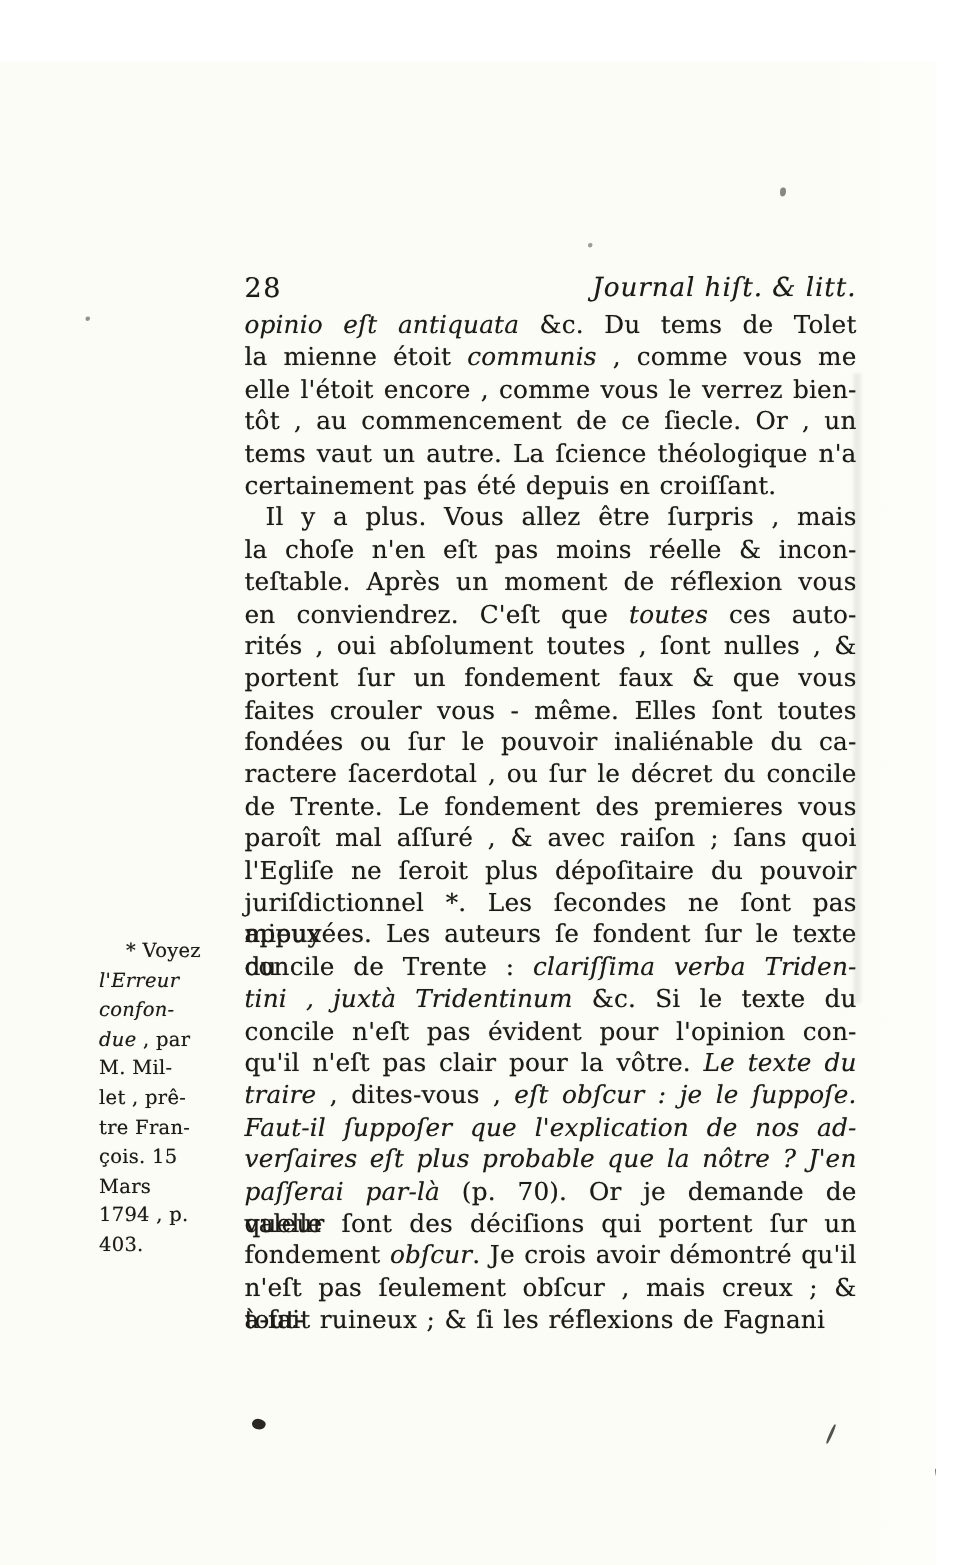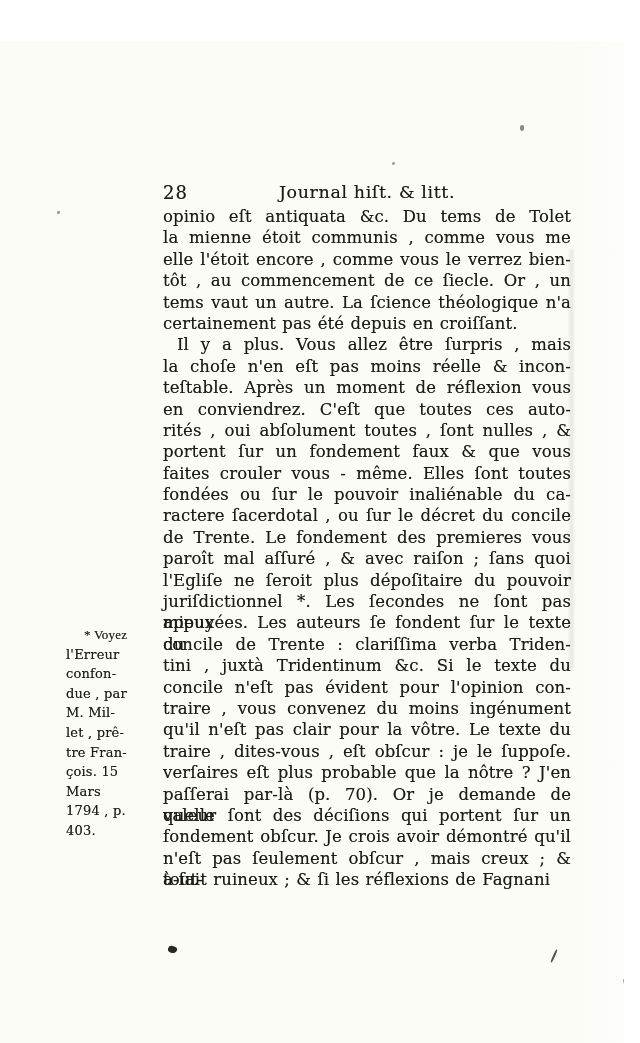--- a/index.html
+++ b/index.html
@@ -13,41 +13,41 @@
     margin-top:41px;
   }
   .scan-text{
     text-shadow:0 0 0.5px rgba(30,28,22,0.55);
   }
   
   .header{position:absolute;left:163px;top:141px;width:408px;height:24px;}
   .page-number{position:absolute;left:0;top:0;font-size:18px;letter-spacing:1px;}
   .running-title{
     position:absolute;left:0;top:0;width:100%;
-    text-align:center;font-size:17.5px;letter-spacing:0.6px;
+    text-align:right;font-style:italic;font-size:17.5px;letter-spacing:0.6px;
   }
   
   .body-col{
     position:absolute;left:163px;top:165px;width:408px;
     font-size:16.5px;line-height:21.4px;letter-spacing:0.1px;word-spacing:1px;
   }
   .tline{
     text-align:justify;text-align-last:justify;
     white-space:normal;height:21.4px;overflow:visible;
   }
   .tline.nj{text-align:left;text-align-last:left;}
   .tline.ind{text-indent:14px;}
-  .it{}
+  .it{font-style:italic;}
   
   .note-col{
     position:absolute;left:66px;top:584px;width:96px;
     font-size:13px;line-height:19.6px;letter-spacing:0.2px;
   }
   .nline{text-align:left;height:19.6px;}
-  .nline.ind{text-indent:18px;font-family:Liberation Serif, serif;}
+  .nline.ind{text-indent:18px;}
   
   .edge-shadow{
     position:absolute;left:569px;top:208px;width:5px;height:420px;
     background:rgba(90,90,80,0.10);
     filter:blur(1px);
   }
   
   .speck{position:absolute;background:#2a2722;border-radius:50% 40% 55% 45%;}
   .speck.b1{left:168px;top:905px;width:9px;height:7px;transform:rotate(18deg);}
   .speck.b2{left:553px;top:908px;width:2px;height:14px;border-radius:40%;transform:rotate(24deg);opacity:0.8;}
@@ -97,23 +97,23 @@
       <div class="tline"><span>fondées ou ſur le pouvoir inaliénable du ca-</span></div>
       <div class="tline"><span>ractere ſacerdotal , ou ſur le décret du concile</span></div>
       <div class="tline"><span>de Trente. Le fondement des premieres vous</span></div>
       <div class="tline"><span>paroît mal aſſuré , &amp; avec raiſon ; ſans quoi</span></div>
       <div class="tline"><span>l'Egliſe ne ſeroit plus dépoſitaire du pouvoir</span></div>
       <div class="tline"><span>juriſdictionnel *. Les ſecondes ne ſont pas mieux</span></div>
       <div class="tline"><span>appuyées. Les auteurs ſe fondent ſur le texte du</span></div>
       <div class="tline"><span>concile de Trente : </span><span class="it">clariſſima verba Triden-</span></div>
       <div class="tline"><span class="it">tini , juxtà Tridentinum</span><span> &amp;c. Si le texte du</span></div>
       <div class="tline"><span>concile n'eſt pas évident pour l'opinion con-</span></div>
-      <div class="tline"><span>traire , vous convenez du moins ingénument</span></div>
       <div class="tline"><span>qu'il n'eſt pas clair pour la vôtre. </span><span class="it">Le texte du</span></div>
       <div class="tline"><span class="it">traire</span><span> , dites-vous , </span><span class="it">eſt obſcur : je le ſuppoſe.</span></div>
+      <div class="tline"><span class="it">Faut-il ſuppoſer que l'explication de nos ad-</span></div>
       <div class="tline"><span class="it">verſaires eſt plus probable que la nôtre ? J'en</span></div>
       <div class="tline"><span class="it">paſſerai par-là</span><span> (p. 70). Or je demande de quelle</span></div>
       <div class="tline"><span>valeur ſont des déciſions qui portent ſur un</span></div>
       <div class="tline"><span>fondement </span><span class="it">obſcur</span><span>. Je crois avoir démontré qu'il</span></div>
       <div class="tline"><span>n'eſt pas ſeulement obſcur , mais creux ; &amp; tout-</span></div>
       <div class="tline nj"><span>à-fait ruineux ; &amp; ſi les réflexions de Fagnani</span></div>
     </div>
 
   <div class="edge-shadow"></div>
 

